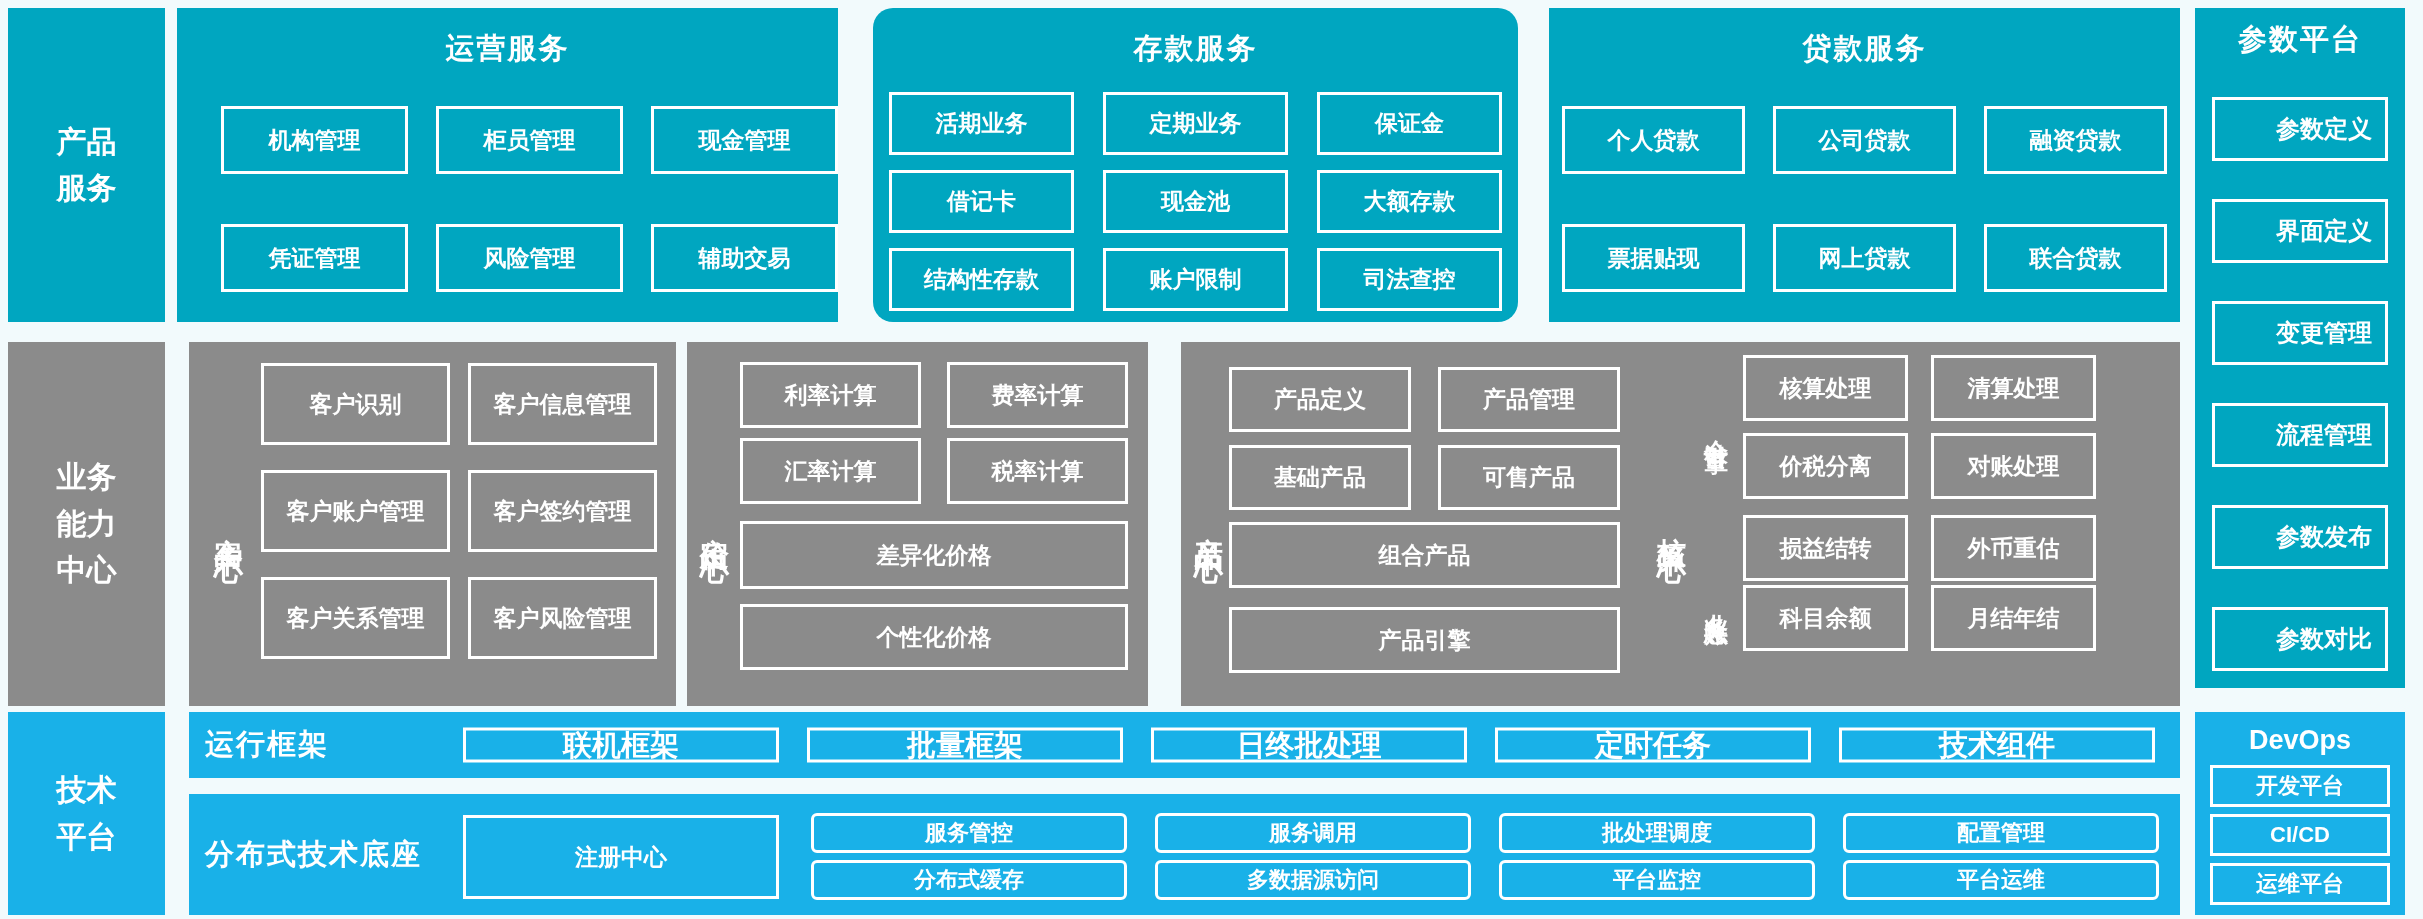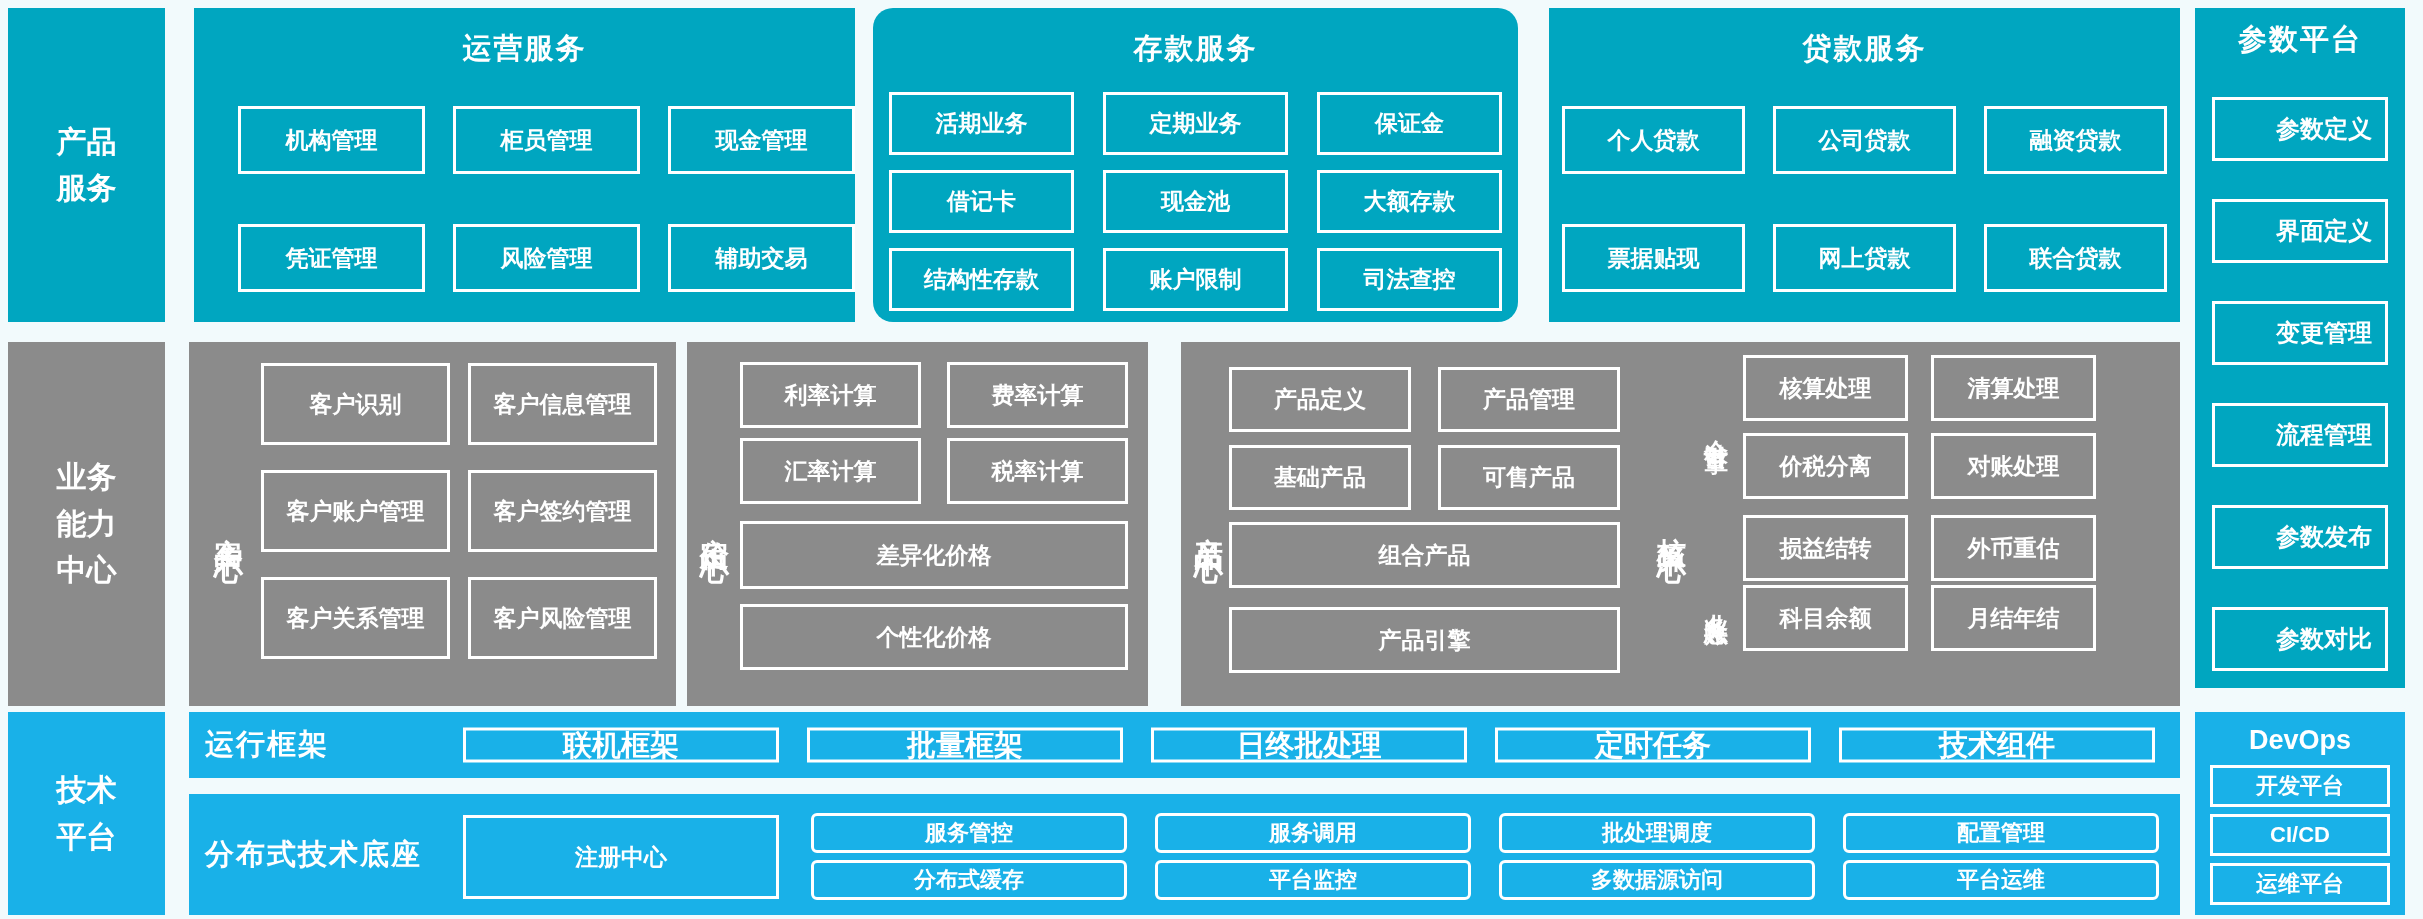--- a/index.html
+++ b/index.html
@@ -78,21 +78,21 @@
 </style>
 </head>
 <body>
 
 <div class="canvas">
 
   <div class="sec teal side-label" style="left:8px;top:8px;width:157px;height:314px;">
     <span>产品服务</span>
   </div>
 
-  <div class="sec teal" style="left:194px;top:8px;width:661px;height:314px;">
+  <div class="sec teal" style="left:177px;top:8px;width:661px;height:314px;">
     <div class="svc-title">运营服务</div>
     <div class="grid-ops">
       <div class="box">机构管理</div>
       <div class="box">柜员管理</div>
       <div class="box">现金管理</div>
       <div class="box">凭证管理</div>
       <div class="box">风险管理</div>
       <div class="box">辅助交易</div>
     </div>
   </div>
@@ -215,22 +215,22 @@
 
   <div class="sec blue" style="left:189px;top:794px;width:1991px;height:121px;">
     <div class="band-label">分布式技术底座</div>
     <div class="box registry-box">注册中心</div>
     <div class="base-grid">
       <div class="box">服务管控</div>
       <div class="box">服务调用</div>
       <div class="box">批处理调度</div>
       <div class="box">配置管理</div>
       <div class="box">分布式缓存</div>
+      <div class="box">多数据源访问</div>
       <div class="box">平台监控</div>
-      <div class="box">多数据源访问</div>
       <div class="box">平台运维</div>
     </div>
   </div>
 
   <div class="sec blue" style="left:2195px;top:712px;width:210px;height:203px;">
     <div class="devops-title">DevOps</div>
     <div class="devops-stack">
       <div class="box">开发平台</div>
       <div class="box">CI/CD</div>
       <div class="box">运维平台</div>

